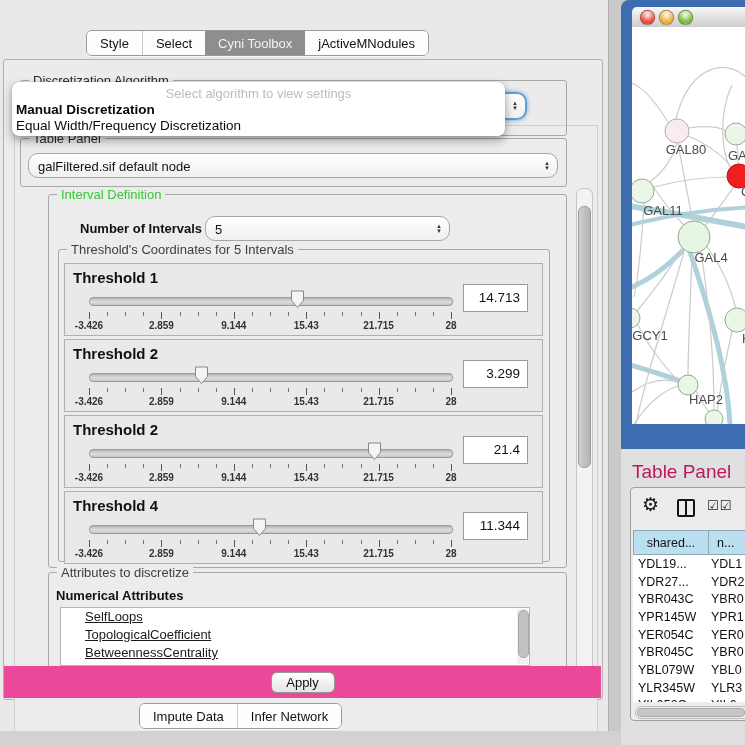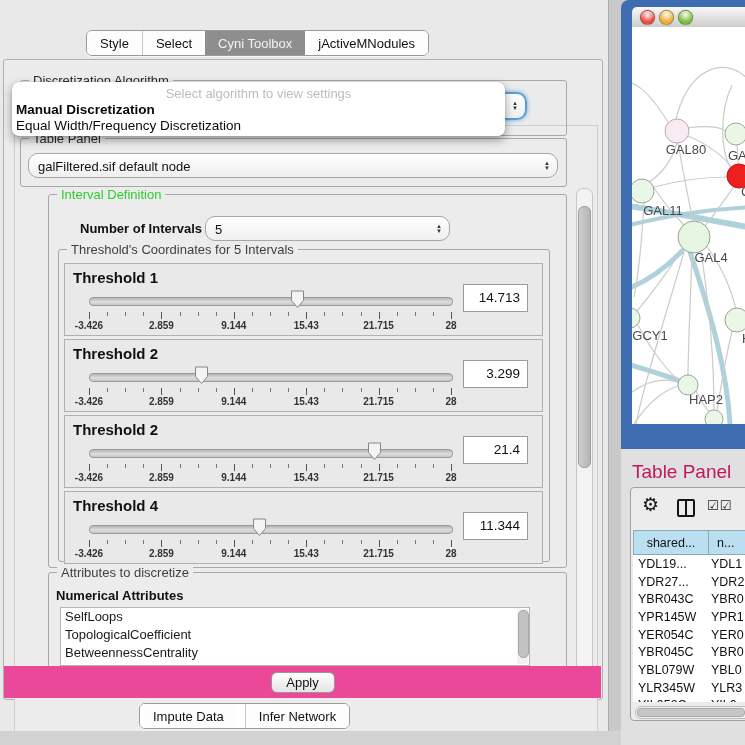--- a/index.html
+++ b/index.html
@@ -13,21 +13,21 @@
   .win-float{position:absolute;right:31px;top:6px;width:9px;height:9px;border:2px solid #222;border-radius:1px;}
   .win-close{position:absolute;right:8px;top:2px;font-size:13px;font-weight:bold;color:#111;}
 
   .tabbar{position:absolute;display:flex;border:1px solid #9a9a9a;border-radius:6px;overflow:hidden;background:#fff;height:24px;box-shadow:0 1px 0 rgba(255,255,255,.6);}
   .tabbar .tab{display:flex;align-items:center;padding:0 13px;font-size:13px;color:#111;background:#fdfdfd;border-left:1px solid #c9c9c9;cursor:default;white-space:nowrap;}
   .tabbar .tab:first-child{border-left:none;}
   .tabbar .tab.selected{background:#8e8e8e;color:#f2f2f2;border-left:none;}
   .tabbar .tab.selected + .tab{border-left:none;}
   .tabbar .tab .ticon{margin-right:6px;display:inline-flex;}
   #top-tabs{left:86px;top:30px;}
-  #bottom-tabs{left:139px;top:703px;gap:8px;}
+  #bottom-tabs{left:139px;top:703px;}
 
   .outer-panel{position:absolute;left:3px;top:59px;width:598px;height:639px;background:#ebebeb;border:1px solid #b0b0b0;border-radius:3px;}
   .inner-panel{position:absolute;left:10px;top:65px;width:582px;height:626px;background:#ececec;border:1px solid #cdcdcd;}
 
   .group{position:absolute;border:1px solid #a8a8a8;border-radius:3px;}
   .group .legend{position:absolute;top:-8px;left:8px;background:#ececec;padding:0 4px;font-size:13px;color:#2a2a2a;white-space:nowrap;}
   .legend.green{color:#2fcc2f;}
   .legend.blue{color:#404040;}
 
   .combo{position:absolute;background:linear-gradient(#ffffff,#efefef);border:1px solid #a6a6a6;border-radius:10px;font-size:13px;color:#111;}
@@ -55,21 +55,21 @@
   .slider .handle{position:absolute;top:0;width:15px;height:19px;z-index:2;}
   .ticks{position:absolute;left:24px;top:48px;width:362px;height:8px;}
   .ticks .tick{position:absolute;top:0;width:1px;height:4px;background:#777;}
   .ticks .tick.major{height:7px;background:#555;}
   .ticklabels{position:absolute;left:24px;top:56px;width:362px;height:12px;}
   .ticklabels span{position:absolute;transform:translateX(-50%);font-size:10px;font-weight:bold;color:#333;white-space:nowrap;}
   .tvalue{position:absolute;left:398px;top:20px;width:56px;height:26px;background:#fff;border:1px solid #9b9b9b;font-size:13.5px;color:#111;text-align:right;line-height:26px;padding-right:7px;}
 
   
   .attr-list{position:absolute;left:60px;top:607px;width:468px;height:57px;background:#fff;border:1px solid #b5b5b5;overflow:hidden;}
-  .attr-item{font-size:13px;color:#1a1a1a;line-height:18px;padding-left:4px;white-space:nowrap;}
+  .attr-item{font-size:13px;color:#1a1a1a;line-height:18px;padding-left:24px;white-space:nowrap;text-decoration:underline;}
   .list-scroll{position:absolute;right:1px;top:1px;width:11px;height:55px;background:#f2f2f2;}
   .list-scroll .thumb{position:absolute;left:1px;top:1px;width:9px;height:46px;background:#c2c2c2;border:1px solid #a8a8a8;border-radius:5px;}
 
   .apply-bar{position:absolute;left:4px;top:666px;width:597px;height:32px;background:#ec4899;z-index:4;}
   .apply-btn{display:block;margin:6px auto 0;width:64px;height:21px;background:linear-gradient(#ffffff,#e4e4e4);border:1px solid #979797;border-radius:6px;font-size:13px;color:#111;font-family:inherit;}
 
   .cp-bottom-strip{position:absolute;left:0;top:731px;width:745px;height:14px;background:#d2d2d2;}
 
   
   .nw{position:absolute;left:621px;top:0;width:124px;height:449px;background:#3e6cb0;border-top-left-radius:8px;overflow:hidden;}

